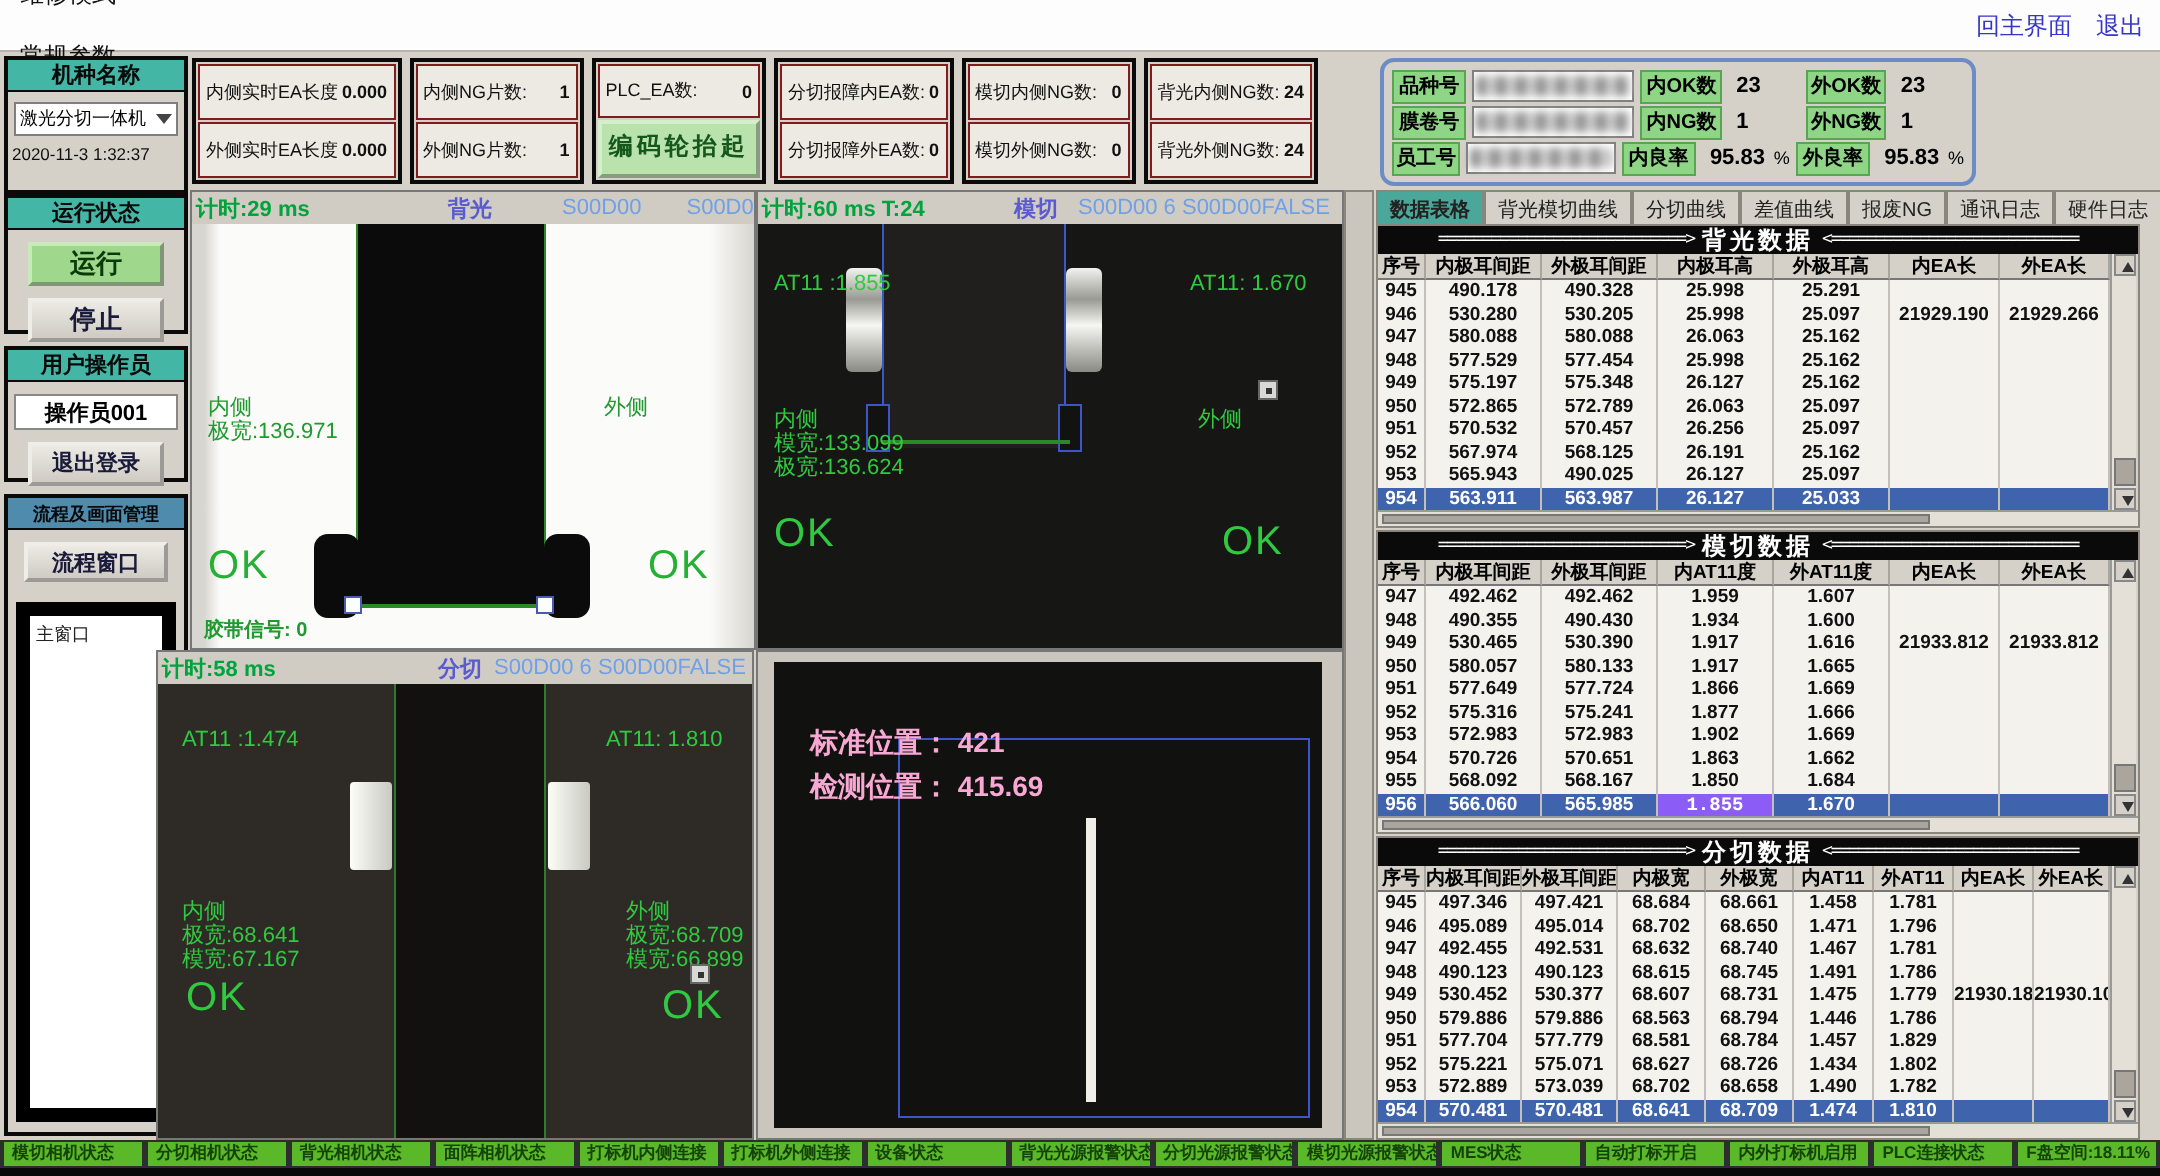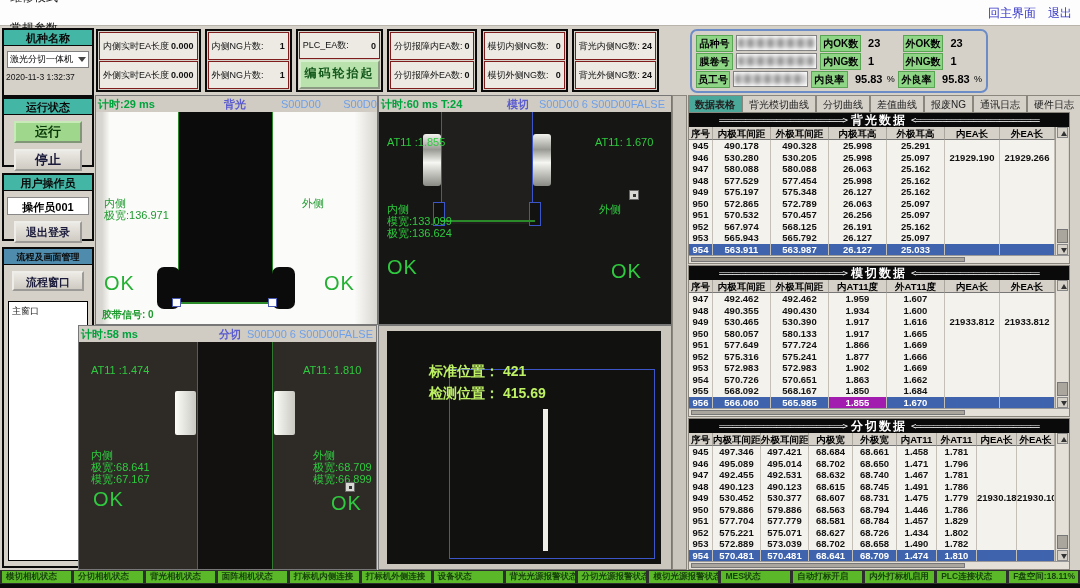--- a/index.html
+++ b/index.html
@@ -17,21 +17,21 @@
   
   .panel { position:absolute; left:2px; width:92px; border:2px solid #0a0a0a; background:#d5d1c9; }
   .panel-h { height:16px; line-height:16px; text-align:center; font-size:11px; font-weight:bold; color:#0a0a0a; background:#43b6a6; border-bottom:1px solid #0a0a0a; }
   .panel-h.blue { background:#4e8bad; }
   .dropdown { margin:5px 3px 2px 3px; height:17px; background:#fff; border:1px solid #7f7f7f; font-size:9px; display:flex; align-items:center; padding:0 2px; position:relative; }
   .dd-arr { position:absolute; right:2px; top:5px; width:0; height:0; border-left:4px solid transparent; border-right:4px solid transparent; border-top:5px solid #444; }
   .dt { font-size:8.5px; padding:2px 2px; color:#111; }
   .btn { display:block; margin:6px auto; width:68px; height:22px; background:linear-gradient(#eceae4,#cfcbc3); border:2px outset #efede8; font-size:13px; font-weight:bold; color:#1a1a3a; text-align:center; line-height:18px; cursor:pointer; }
   .btn.green { background:#9fd78c; border:2px outset #c8eab8; color:#0a3a0a; }
   .op-box { margin:6px 3px; background:#fff; border:1px solid #888; height:18px; line-height:18px; text-align:center; font-size:11px; font-weight:bold; }
-  .flow-list { position:absolute; left:4px; right:4px; top:52px; bottom:5px; background:#fff; border:1px solid #000000; }
+  .flow-list { position:absolute; left:4px; right:4px; top:52px; bottom:5px; background:#fff; border:7px solid #000000; }
   .flow-item { font-size:9px; padding:3px 3px; color:#222; }
 
   
   .paramgrid { position:absolute; left:96px; top:29px; width:563px; height:63px; display:flex; gap:4px; }
   .pgroup { flex:1; border:2px solid #0a0a0a; background:#d5d1c9; display:flex; flex-direction:column; padding:1px; gap:1px; }
   .pcell { flex:1; background:#edeae3; border:1px solid #7f1d1d; display:flex; align-items:center; justify-content:space-between; padding:0 3px; font-size:9px; color:#111; overflow:hidden; white-space:nowrap; }
   .pcell .v { font-weight:bold; padding-left:2px; }
   .pbtn { flex:1; background:#b9e2ad; border:2px outset #d5eecb; font-size:12px; font-weight:bold; color:#14581c; text-align:center; line-height:22px; cursor:pointer; letter-spacing:2px; }
 
   
@@ -76,21 +76,21 @@
 
   
   .sl-body { background:#2e2b27; }
   .sl-strip { position:absolute; left:118px; top:0; width:76px; height:229px; background:#131110; border-left:1px solid #2f7a2f; border-right:1px solid #2f7a2f; }
   .sl-tab { position:absolute; top:49px; width:21px; height:44px; background:linear-gradient(90deg,#fdfdf8,#c9c9c2); border-radius:2px; }
 
   
   .ar-dark { position:absolute; left:8px; top:5px; width:274px; height:233px; background:#11110f; }
   .ar-rect { position:absolute; left:62px; top:38px; width:206px; height:190px; border:1px solid #3c55c8; }
   .ar-wline { position:absolute; left:156px; top:78px; width:5px; height:142px; background:#efefe8; }
-  .ar-txt { position:absolute; color:#bef264; font-size:14px; font-weight:bold; white-space:nowrap;margin-left:24px; }
+  .ar-txt { position:absolute; color:#f9a8d4; font-size:14px; font-weight:bold; white-space:nowrap; }
 
   .splitter { position:absolute; left:672px; top:95px; width:15px; height:475px; background:#cac6be; border:1px solid #8a867e; }
 
   
   .datapanel { position:absolute; left:688px; top:95px; width:390px; height:475px; }
   .tabs { display:flex; height:17px; }
   .tab { font-size:10px; padding:2px 6px 0 6px; border:1px solid #8a867e; border-bottom:none; background:#d5d1c9; color:#222; white-space:nowrap; cursor:pointer; }
   .tab.active { background:#4aa89a; font-weight:bold; }
   .tablewrap { position:absolute; left:0; width:382px; background:#d5d1c9; border:1px solid #8a867e; }
   .ttitle { height:14px; background:#0a0a0a; color:#fff; display:flex; align-items:center; justify-content:center; gap:4px; overflow:hidden; white-space:nowrap; }
@@ -422,21 +422,21 @@
             <div class="td"></div>
             <div class="td">952</div>
             <div class="td">567.974</div>
             <div class="td">568.125</div>
             <div class="td">26.191</div>
             <div class="td">25.162</div>
             <div class="td"></div>
             <div class="td"></div>
             <div class="td">953</div>
             <div class="td">565.943</div>
-            <div class="td">565.792</div>
+            <div class="td">490.025</div>
             <div class="td">26.127</div>
             <div class="td">25.097</div>
             <div class="td"></div>
             <div class="td"></div>
             <div class="td" style="background: rgb(63, 99, 172); color: rgb(255, 255, 255);">954</div>
             <div class="td" style="background: rgb(63, 99, 172); color: rgb(255, 255, 255);">563.911</div>
             <div class="td" style="background: rgb(63, 99, 172); color: rgb(255, 255, 255);">563.987</div>
             <div class="td" style="background: rgb(63, 99, 172); color: rgb(255, 255, 255);">26.127</div>
             <div class="td" style="background: rgb(63, 99, 172); color: rgb(255, 255, 255);">25.033</div>
             <div class="td" style="background: rgb(63, 99, 172); color: rgb(255, 255, 255);"></div>
@@ -524,21 +524,21 @@
             <div class="td">955</div>
             <div class="td">568.092</div>
             <div class="td">568.167</div>
             <div class="td">1.850</div>
             <div class="td">1.684</div>
             <div class="td"></div>
             <div class="td"></div>
             <div class="td" style="background: rgb(63, 99, 172); color: rgb(255, 255, 255);">956</div>
             <div class="td" style="background: rgb(63, 99, 172); color: rgb(255, 255, 255);">566.060</div>
             <div class="td" style="background: rgb(63, 99, 172); color: rgb(255, 255, 255);">565.985</div>
-            <div class="td" style="background: #a21caf; color: rgb(255, 255, 255);">1.855</div>
+            <div class="td" style="background: #8b5cf6; color: rgb(255, 255, 255); font-family: Liberation Mono, monospace;">1.855</div>
             <div class="td" style="background: rgb(63, 99, 172); color: rgb(255, 255, 255);">1.670</div>
             <div class="td" style="background: rgb(63, 99, 172); color: rgb(255, 255, 255);"></div>
             <div class="td" style="background: rgb(63, 99, 172); color: rgb(255, 255, 255);"></div>
           </div>
           <div class="vscroll" style="top: 14px; height: 128px;">
             <div class="varr up"></div>
             <div class="varr dn"></div>
             <div class="vthumb" style="bottom: 12px;"></div>
           </div>
           <div class="hscroll">

